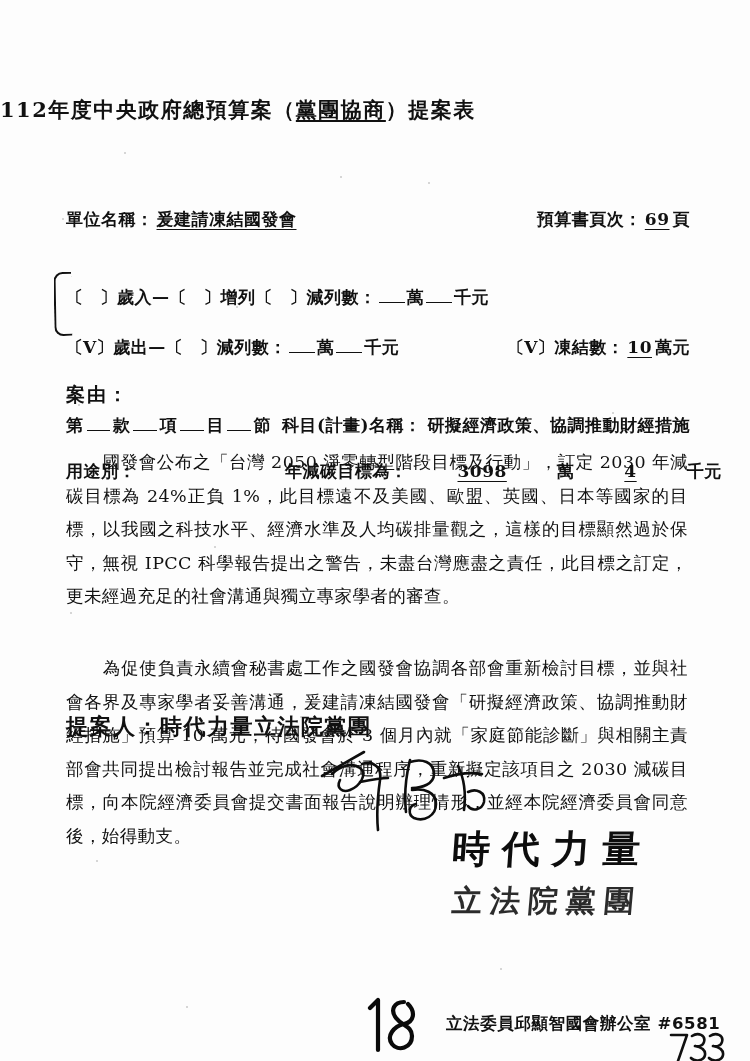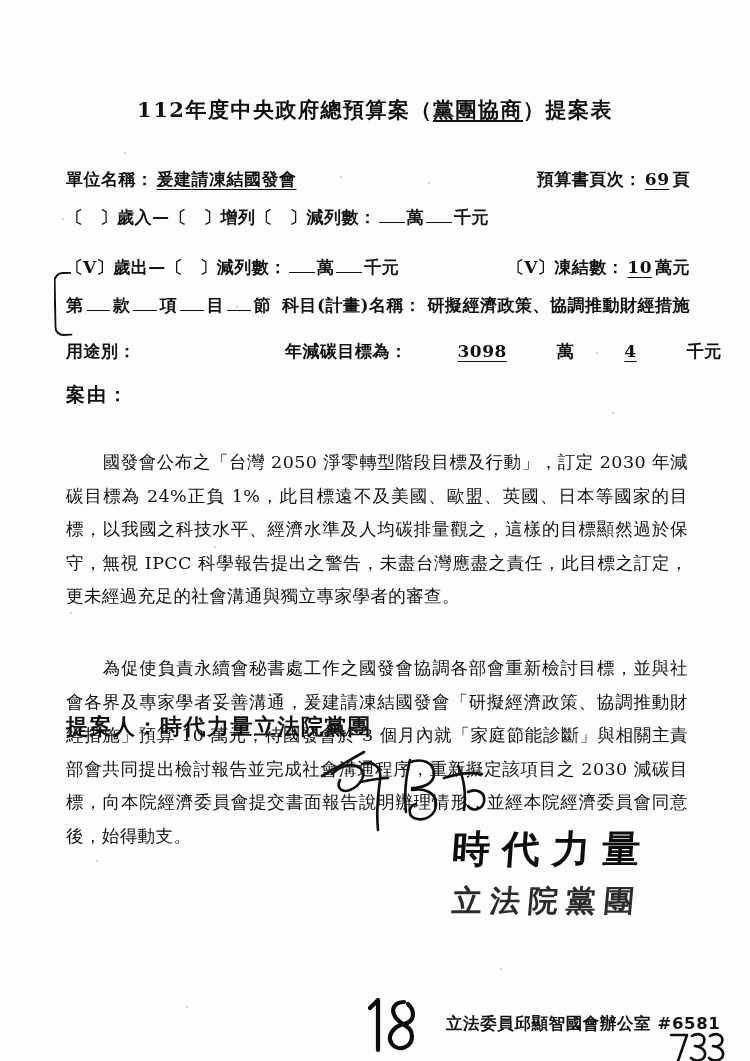--- a/index.html
+++ b/index.html
@@ -30,21 +30,20 @@
     border-radius: 50%;
     pointer-events: none;
   }
 
   
   .doc-title {
     position: absolute;
     left: 0;
     right: 0;
     top: 96px;
-    text-align: center;
     font-size: 21px;
     font-weight: bold;
     letter-spacing: 1.5px;
     white-space: nowrap;
   }
   .doc-title .u {
     text-decoration: underline;
     text-underline-offset: 3px;
   }
 
@@ -57,20 +56,21 @@
     font-size: 17px;
     font-weight: bold;
     letter-spacing: 0.5px;
   }
   .frow {
     position: relative;
     display: flex;
     align-items: baseline;
     height: 38px;
     white-space: nowrap;
+    margin-top: 40px;
   }
   .spacer { flex: 1 1 auto; }
 
   .val-u {
     text-decoration: underline;
     text-underline-offset: 4px;
     padding: 0 3px;
   }
   .blank-s {
     display: inline-block;

